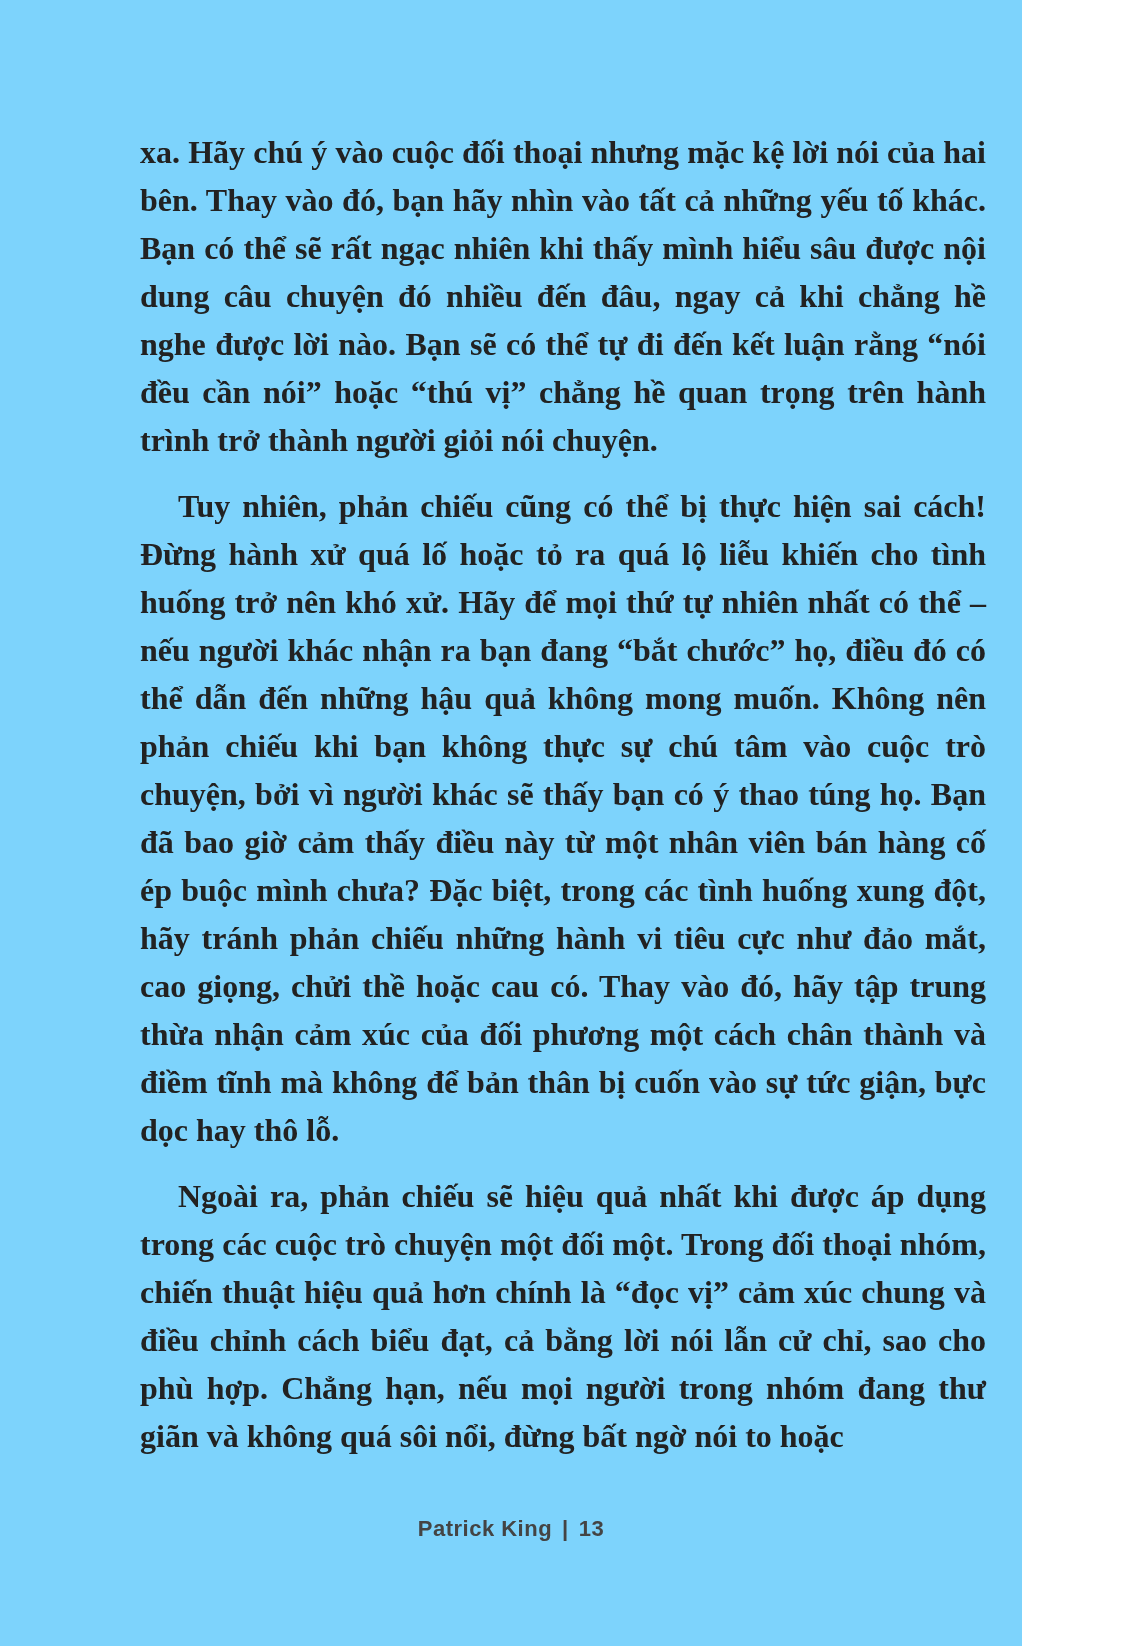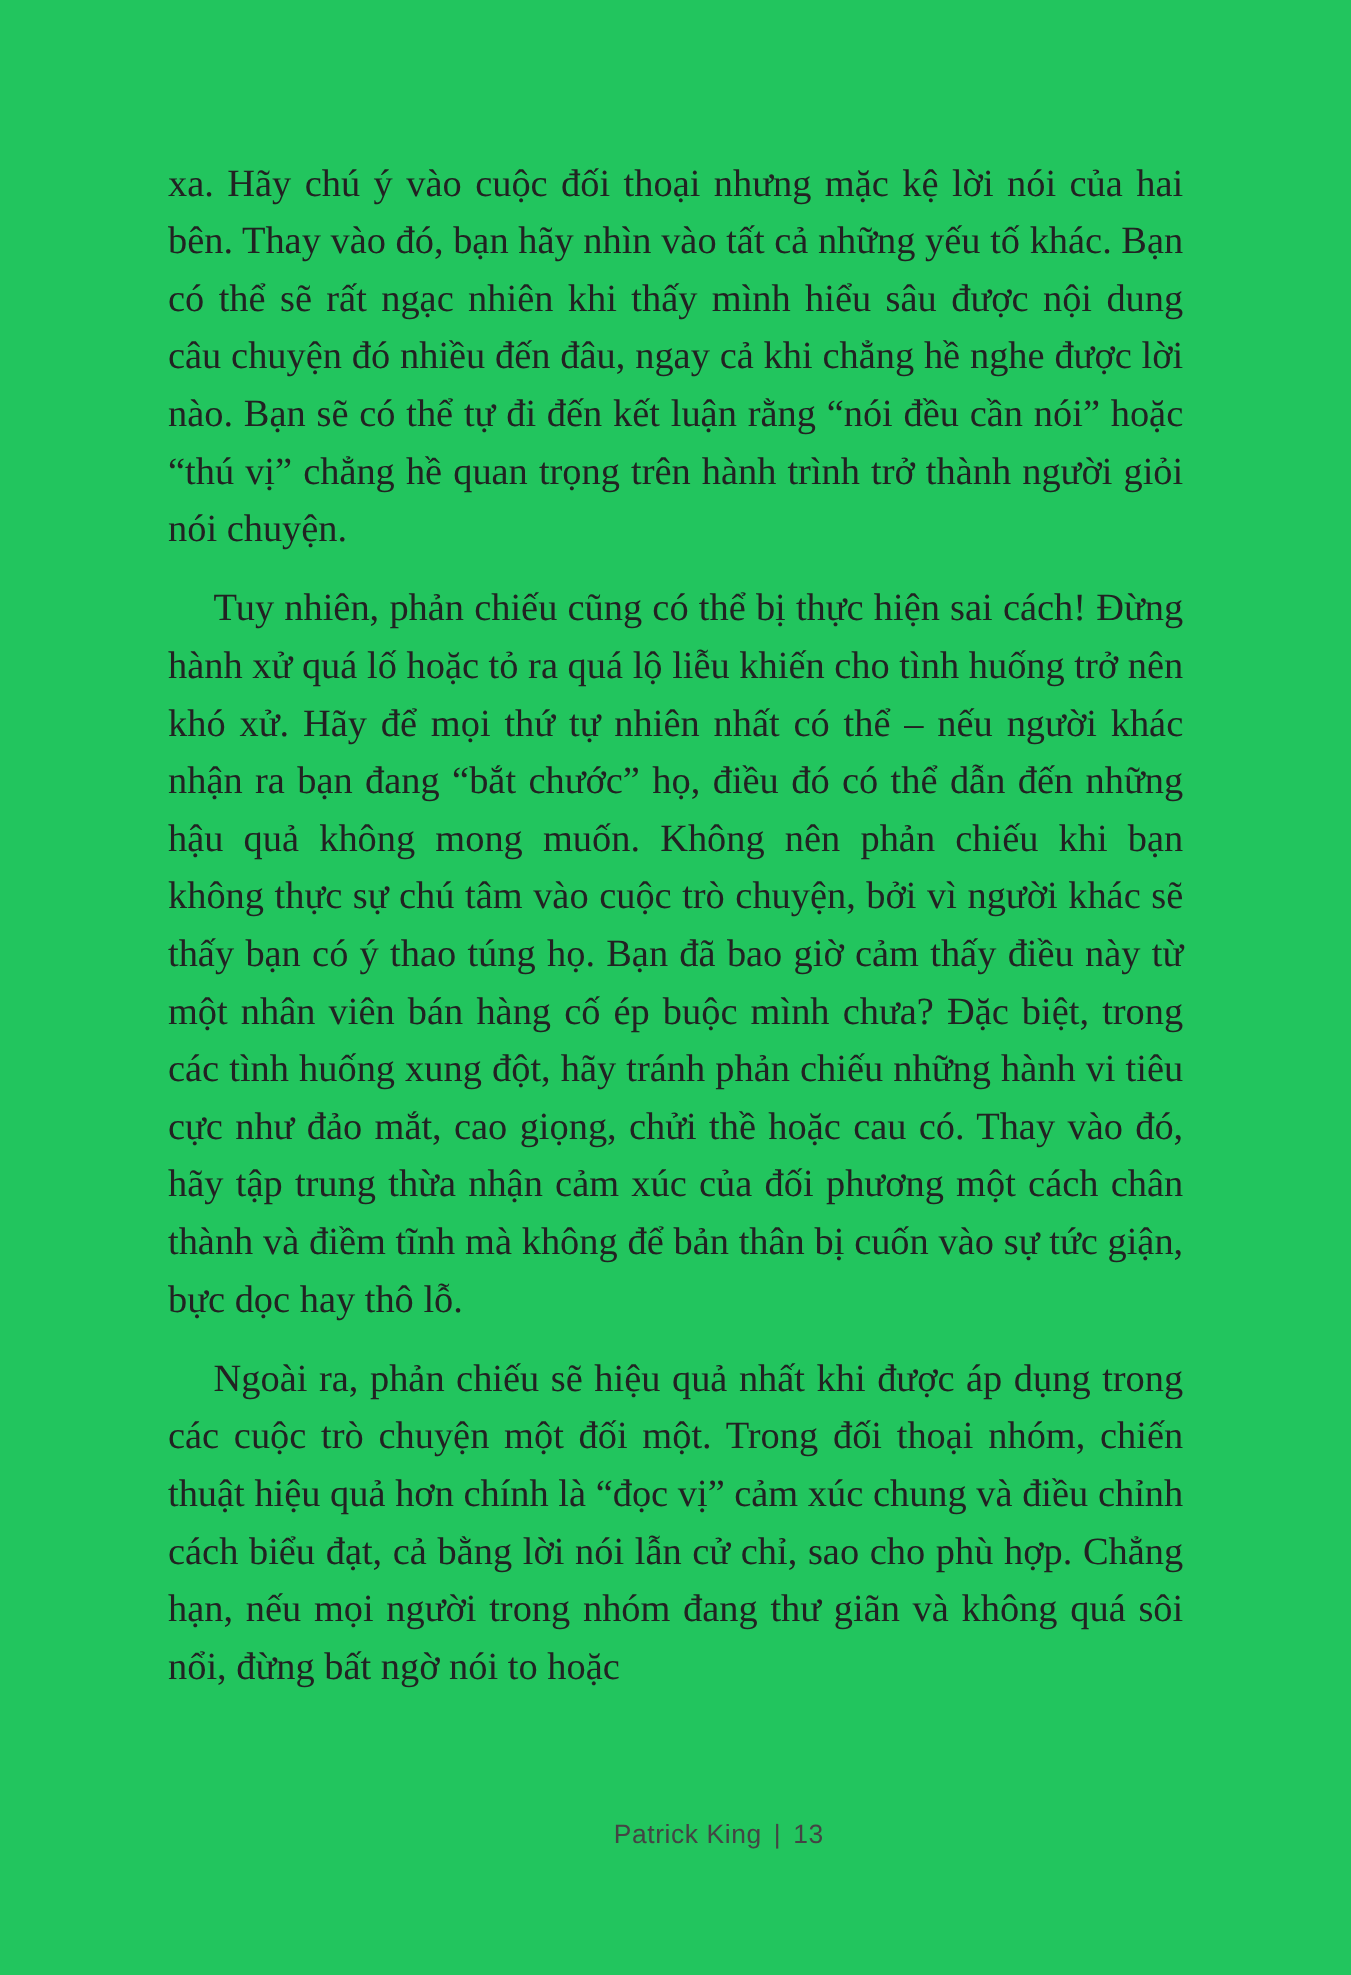--- a/index.html
+++ b/index.html
@@ -2,24 +2,25 @@
 <html><head>
 <meta charset="utf-8">
 <style>
   html, body {
     margin: 0;
     padding: 0;
     background: #ffffff;
   }
   .page {
     position: relative;
-    width: 1126px;
+    width: 1022px;
     height: 1646px;
-    background: #22c55e;
+    background: #7dd3fc;
     overflow: hidden;
+    font-weight: bold;
   }
   .text-block {
     position: absolute;
     left: 140px;
     top: 128px;
     width: 846px;
     font-family: "Liberation Serif", "DejaVu Serif", serif;
     font-size: 32px;
     line-height: 48px;
     color: #222222;
@@ -34,21 +35,20 @@
   .page-footer {
     position: absolute;
     left: 0;
     top: 1516px;
     width: 100%;
     text-align: center;
     font-family: "Liberation Sans", sans-serif;
     font-size: 22px;
     letter-spacing: 0.5px;
     color: #444444;
-    margin-left: 36px;
   }
   .page-footer .sep {
     display: inline-block;
     margin: 0 10px;
     color: #444444;
   }
 </style>
 </head>
 <body>
 

